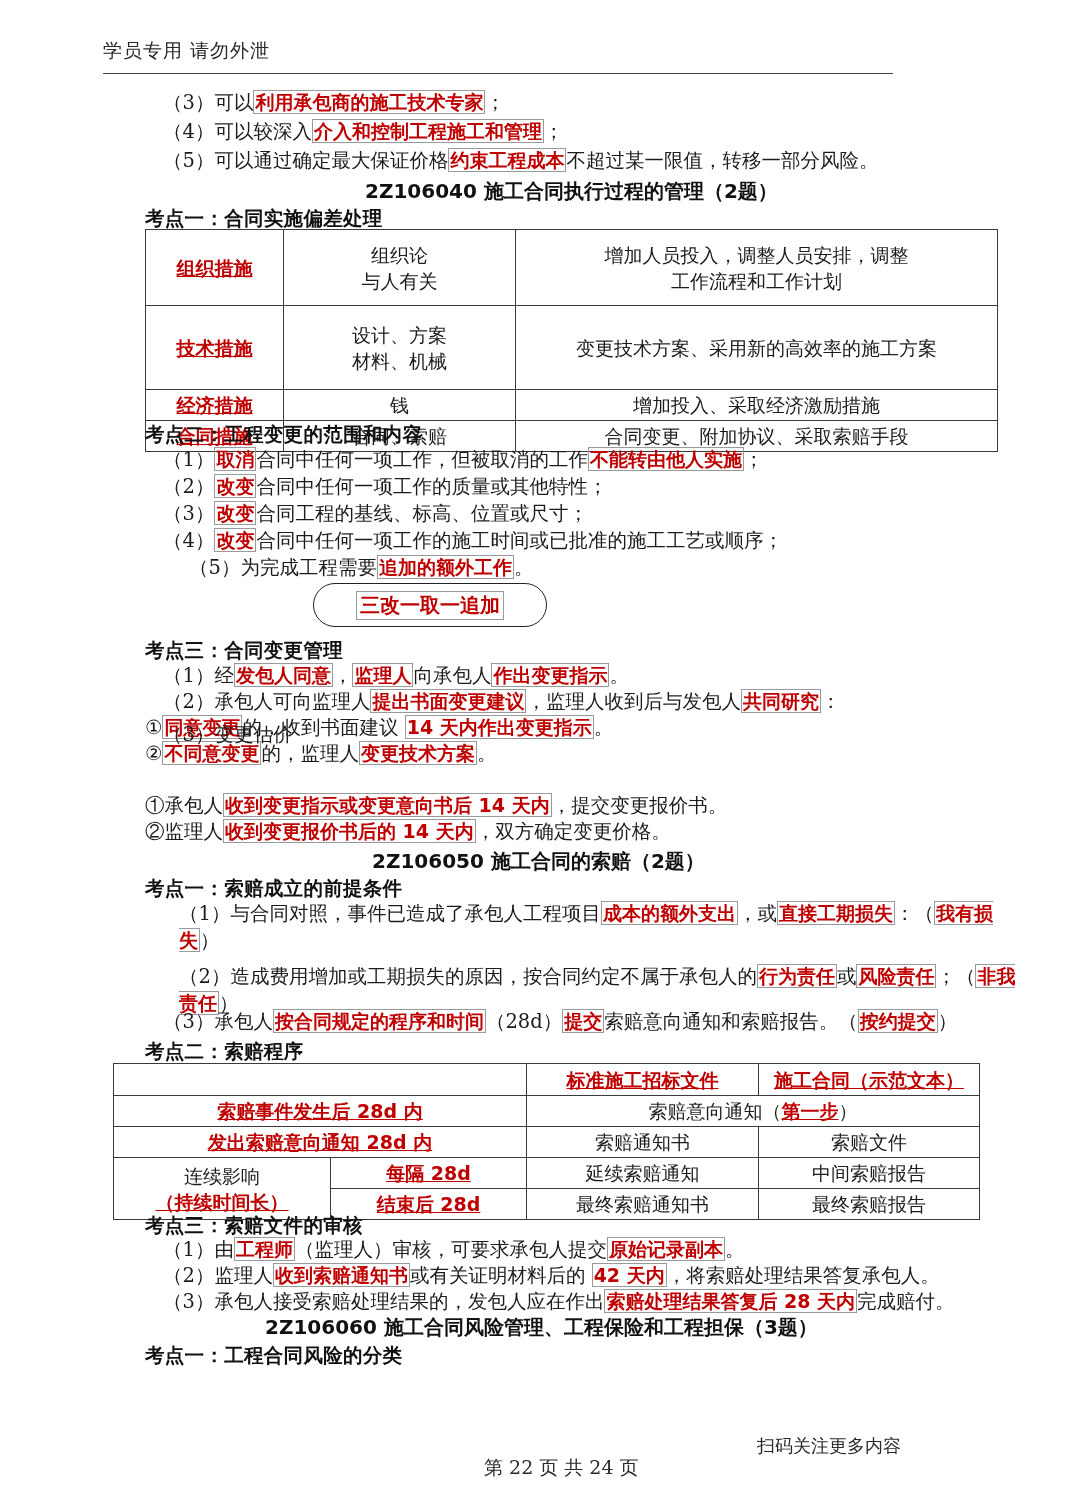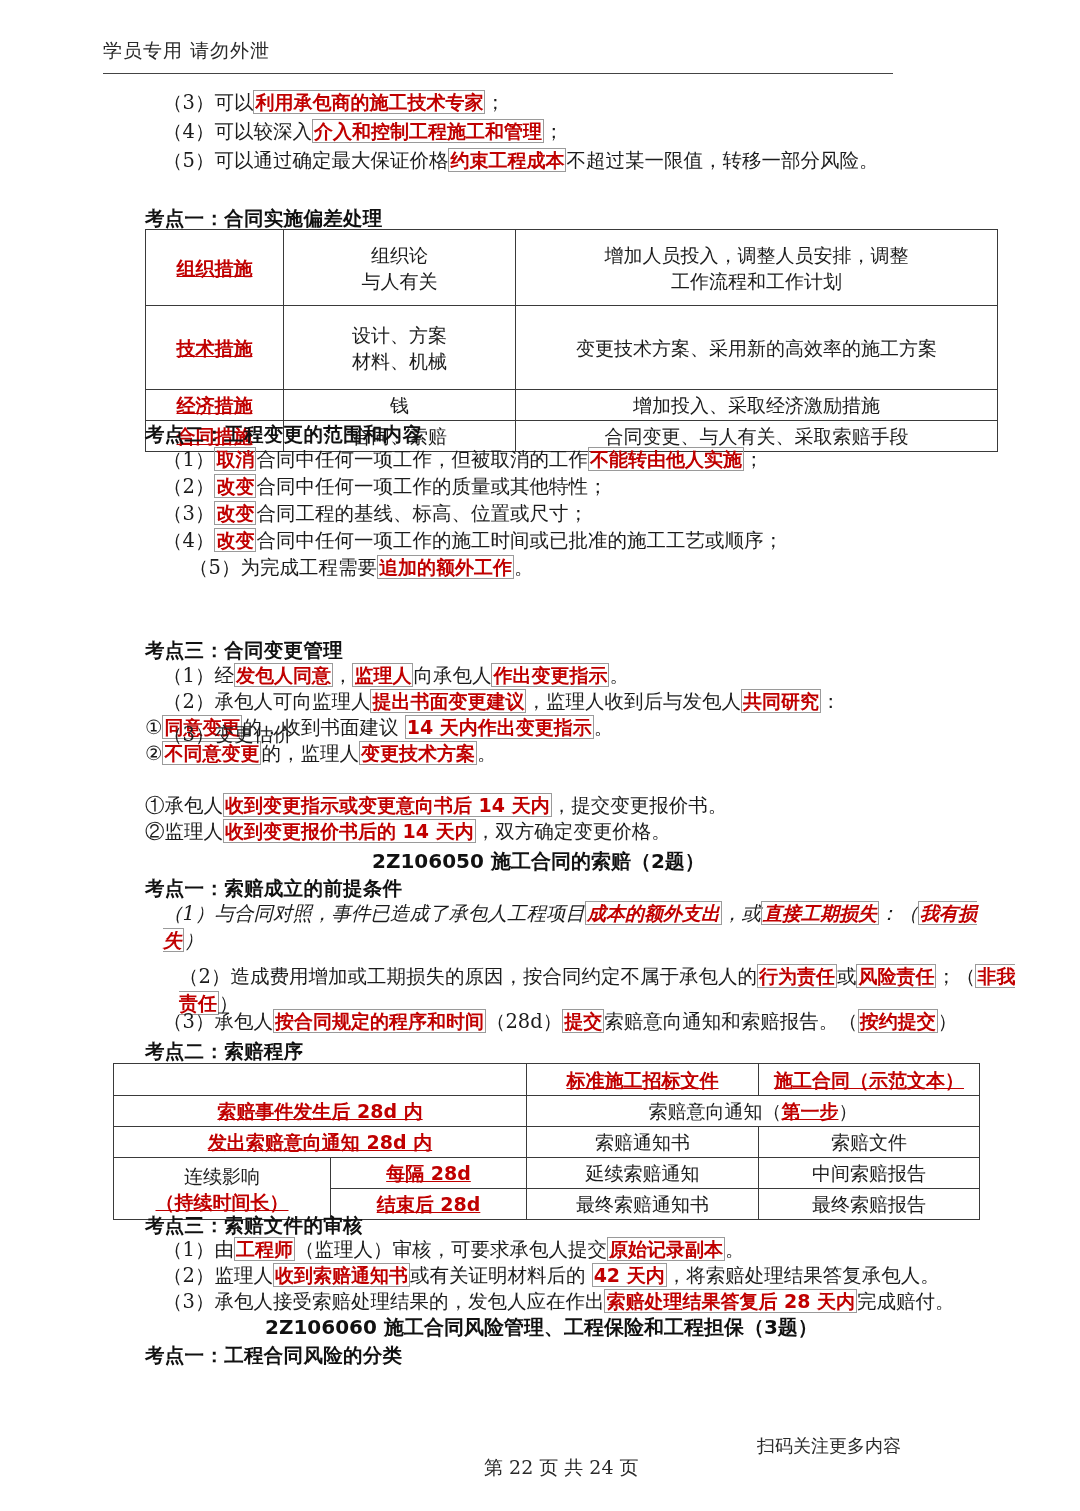--- a/index.html
+++ b/index.html
@@ -53,20 +53,21 @@
     <div class="hdr-text">学员专用 请勿外泄</div>
     <div class="hdr-rule"></div>
   </div>
 
   <div id="intro-host">
       <div class="ln" style="left: 163px; top: 89px;"><span>（3）可以</span><span class="hl">利用承包商的施工技术专家</span><span>；</span></div>
       <div class="ln" style="left: 163px; top: 118px;"><span>（4）可以较深入</span><span class="hl">介入和控制工程施工和管理</span><span>；</span></div>
       <div class="ln" style="left: 163px; top: 147px;"><span>（5）可以通过确定最大保证价格</span><span class="hl">约束工程成本</span><span>不超过某一限值，转移一部分风险。</span></div>
     </div>
 
+  <div class="sect" style="left:365px;top:178px;">2Z106040 施工合同执行过程的管理（2题）</div>
 
   <div class="kp" style="left:145px;top:205px;">考点一：合同实施偏差处理</div>
 
   <table class="grid" id="table1" style="left:145px;top:229px;width:852px;">
     <colgroup>
         <col style="width:138px">
         <col style="width:232px">
         <col style="width:482px">
       </colgroup>
     <tbody id="table1-body">
@@ -81,50 +82,53 @@
           <td>变更技术方案、采用新的高效率的施工方案</td>
         </tr>
         <tr style="height: 30px;">
           <td><span class="redu">经济措施</span></td>
           <td>钱</td>
           <td>增加投入、采取经济激励措施</td>
         </tr>
         <tr style="height: 28px;">
           <td><span class="redu">合同措施</span></td>
           <td>合同、索赔</td>
-          <td>合同变更、与人有关、采取索赔手段</td>
+          <td>合同变更、附加协议、采取索赔手段</td>
         </tr>
       </tbody>
   </table>
 
   <div class="kp" style="left:145px;top:421px;">考点二：工程变更的范围和内容</div>
   <div id="kd2-host">
       <div class="ln" style="left: 163px; top: 446px;"><span>（1）</span><span class="hl">取消</span><span>合同中任何一项工作，但被取消的工作</span><span class="hl">不能转由他人实施</span><span>；</span></div>
       <div class="ln" style="left: 163px; top: 473px;"><span>（2）</span><span class="hl">改变</span><span>合同中任何一项工作的质量或其他特性；</span></div>
       <div class="ln" style="left: 163px; top: 500px;"><span>（3）</span><span class="hl">改变</span><span>合同工程的基线、标高、位置或尺寸；</span></div>
       <div class="ln" style="left: 163px; top: 527px;"><span>（4）</span><span class="hl">改变</span><span>合同中任何一项工作的施工时间或已批准的施工工艺或顺序；</span></div>
       <div class="ln" style="left: 163px; top: 554px; margin-left: 26px;"><span>（5）</span><span>为完成工程需要</span><span class="hl">追加的额外工作</span><span>。</span></div>
     </div>
 
+  <div class="memo" style="left:313px;top:583px;width:232px;height:42px;">
+    <span class="inner">三改一取一追加</span>
+  </div>
 
   <div class="kp" style="left:145px;top:637px;">考点三：合同变更管理</div>
   <div id="kd3-host">
       <div class="ln" style="left: 163px; top: 662px;"><span>（1）经</span><span class="hl">发包人同意</span><span>，</span><span class="hl">监理人</span><span>向承包人</span><span class="hl">作出变更指示</span><span>。</span></div>
       <div class="ln" style="left: 163px; top: 688px;"><span>（2）承包人可向监理人</span><span class="hl">提出书面变更建议</span><span>，监理人收到后与发包人</span><span class="hl">共同研究</span><span>：</span></div>
       <div class="ln" style="left: 145px; top: 714px;"><span>①</span><span class="hl">同意变更</span><span>的，收到书面建议 </span><span class="hl">14 天内作出变更指示</span><span>。</span></div>
       <div class="ln" style="left: 145px; top: 740px;"><span>②</span><span class="hl">不同意变更</span><span>的，监理人</span><span class="hl">变更技术方案</span><span>。</span></div>
       <div class="ln" style="left: 163px; top: 722px;"><span>（3）变更估价</span></div>
       <div class="ln" style="left: 145px; top: 792px;"><span>①承包人</span><span class="hl">收到变更指示或变更意向书后 14 天内</span><span>，提交变更报价书。</span></div>
       <div class="ln" style="left: 145px; top: 818px;"><span>②监理人</span><span class="hl">收到变更报价书后的 14 天内</span><span>，双方确定变更价格。</span></div>
     </div>
 
   <div class="sect" style="left:372px;top:848px;">2Z106050 施工合同的索赔（2题）</div>
   <div class="kp" style="left:145px;top:875px;">考点一：索赔成立的前提条件</div>
   <div id="s2k1-host">
-      <div class="ln wrap" style="left: 163px; top: 900px; width: 838px; text-indent: 0px; margin-left: 0px; font-style: italic;"><span>（1）与合同对照，事件已造成了承包人工程项目</span><span class="hl">成本的额外支出</span><span>，或</span><span class="hl">直接工期损失</span><span>：（</span><span class="hl">我有损失</span><span>）</span></div>
+      <div class="ln wrap" style="left: 163px; top: 900px; width: 838px; text-indent: 0px; margin-left: 16px;"><span>（1）与合同对照，事件已造成了承包人工程项目</span><span class="hl">成本的额外支出</span><span>，或</span><span class="hl">直接工期损失</span><span>：（</span><span class="hl">我有损失</span><span>）</span></div>
       <div class="ln wrap" style="left: 163px; top: 963px; width: 838px; text-indent: 0px; margin-left: 16px;"><span>（2）造成费用增加或工期损失的原因，按合同约定不属于承包人的</span><span class="hl">行为责任</span><span>或</span><span class="hl">风险责任</span><span>；（</span><span class="hl">非我责任</span><span>）</span></div>
       <div class="ln wrap" style="left: 163px; top: 1008px; width: 880px; text-indent: 0px; margin-left: 0px;"><span>（3）承包人</span><span class="hl">按合同规定的程序和时间</span><span>（28d）</span><span class="hl">提交</span><span>索赔意向通知和索赔报告。（</span><span class="hl">按约提交</span><span>）</span></div>
     </div>
 
   <div class="kp" style="left:145px;top:1038px;">考点二：索赔程序</div>
 
   <table class="grid" id="table2" style="left:113px;top:1063px;width:866px;">
     <colgroup>
         <col style="width:217px">
         <col style="width:196px">

